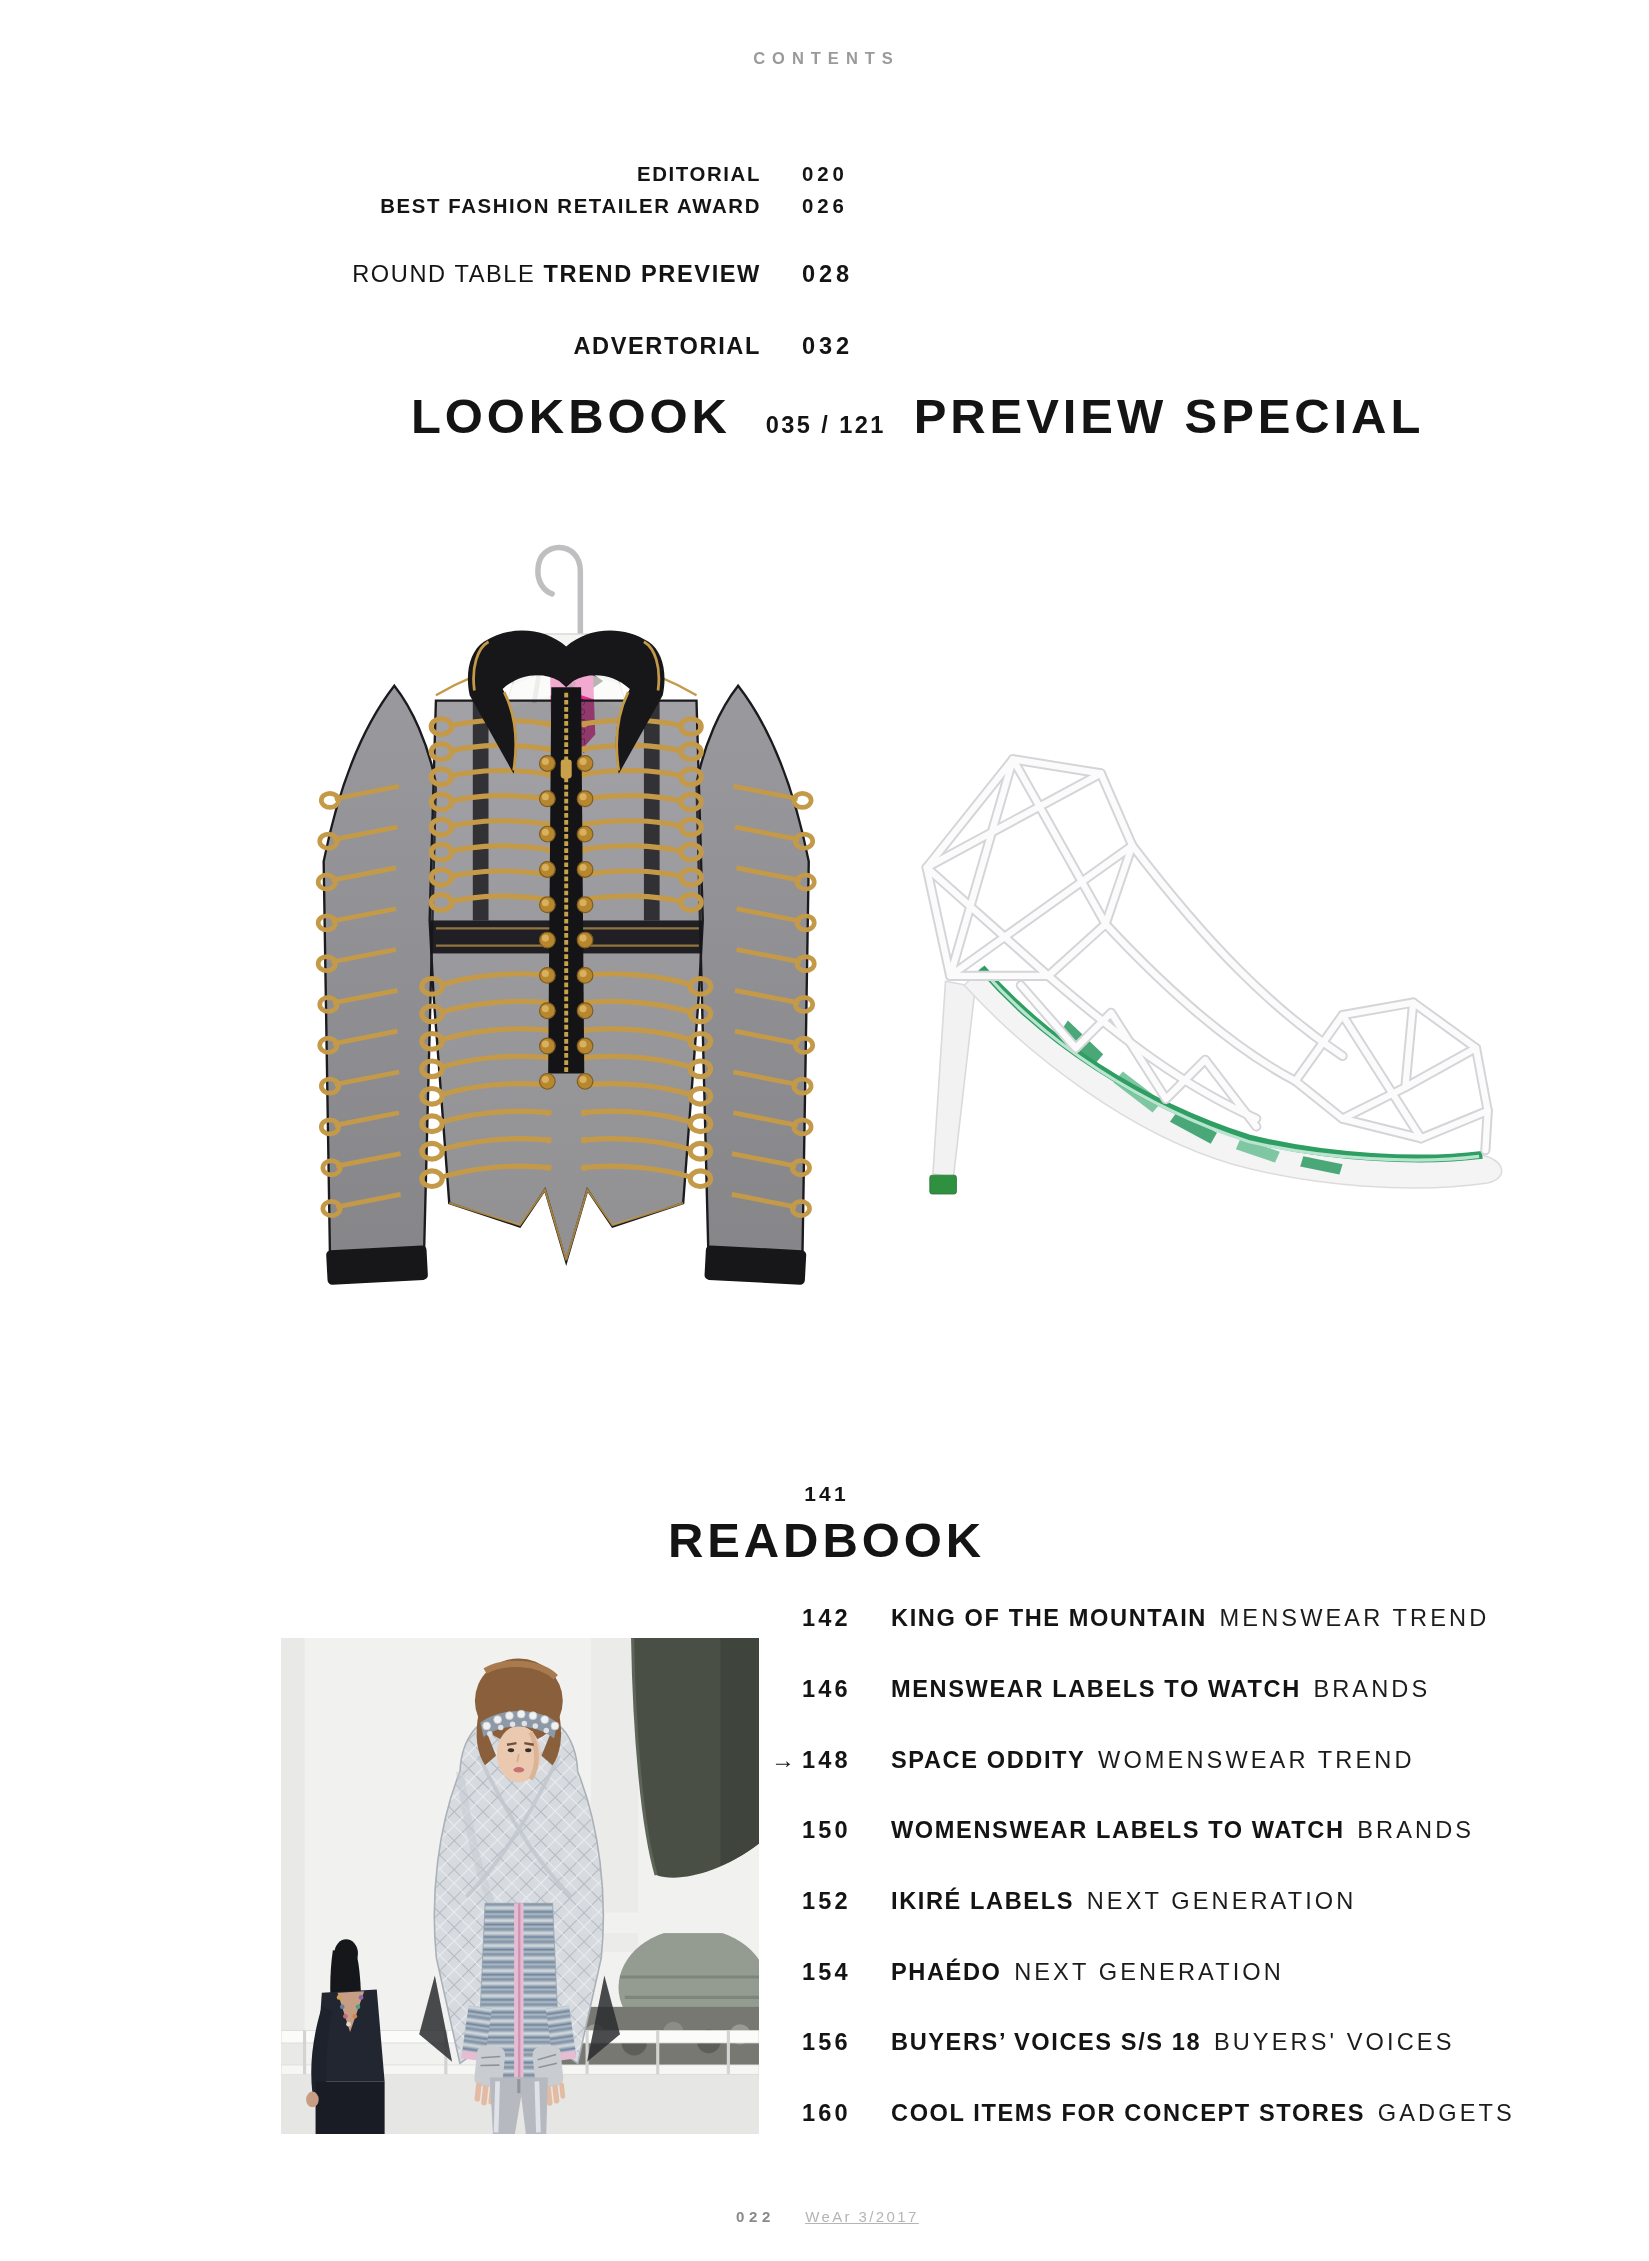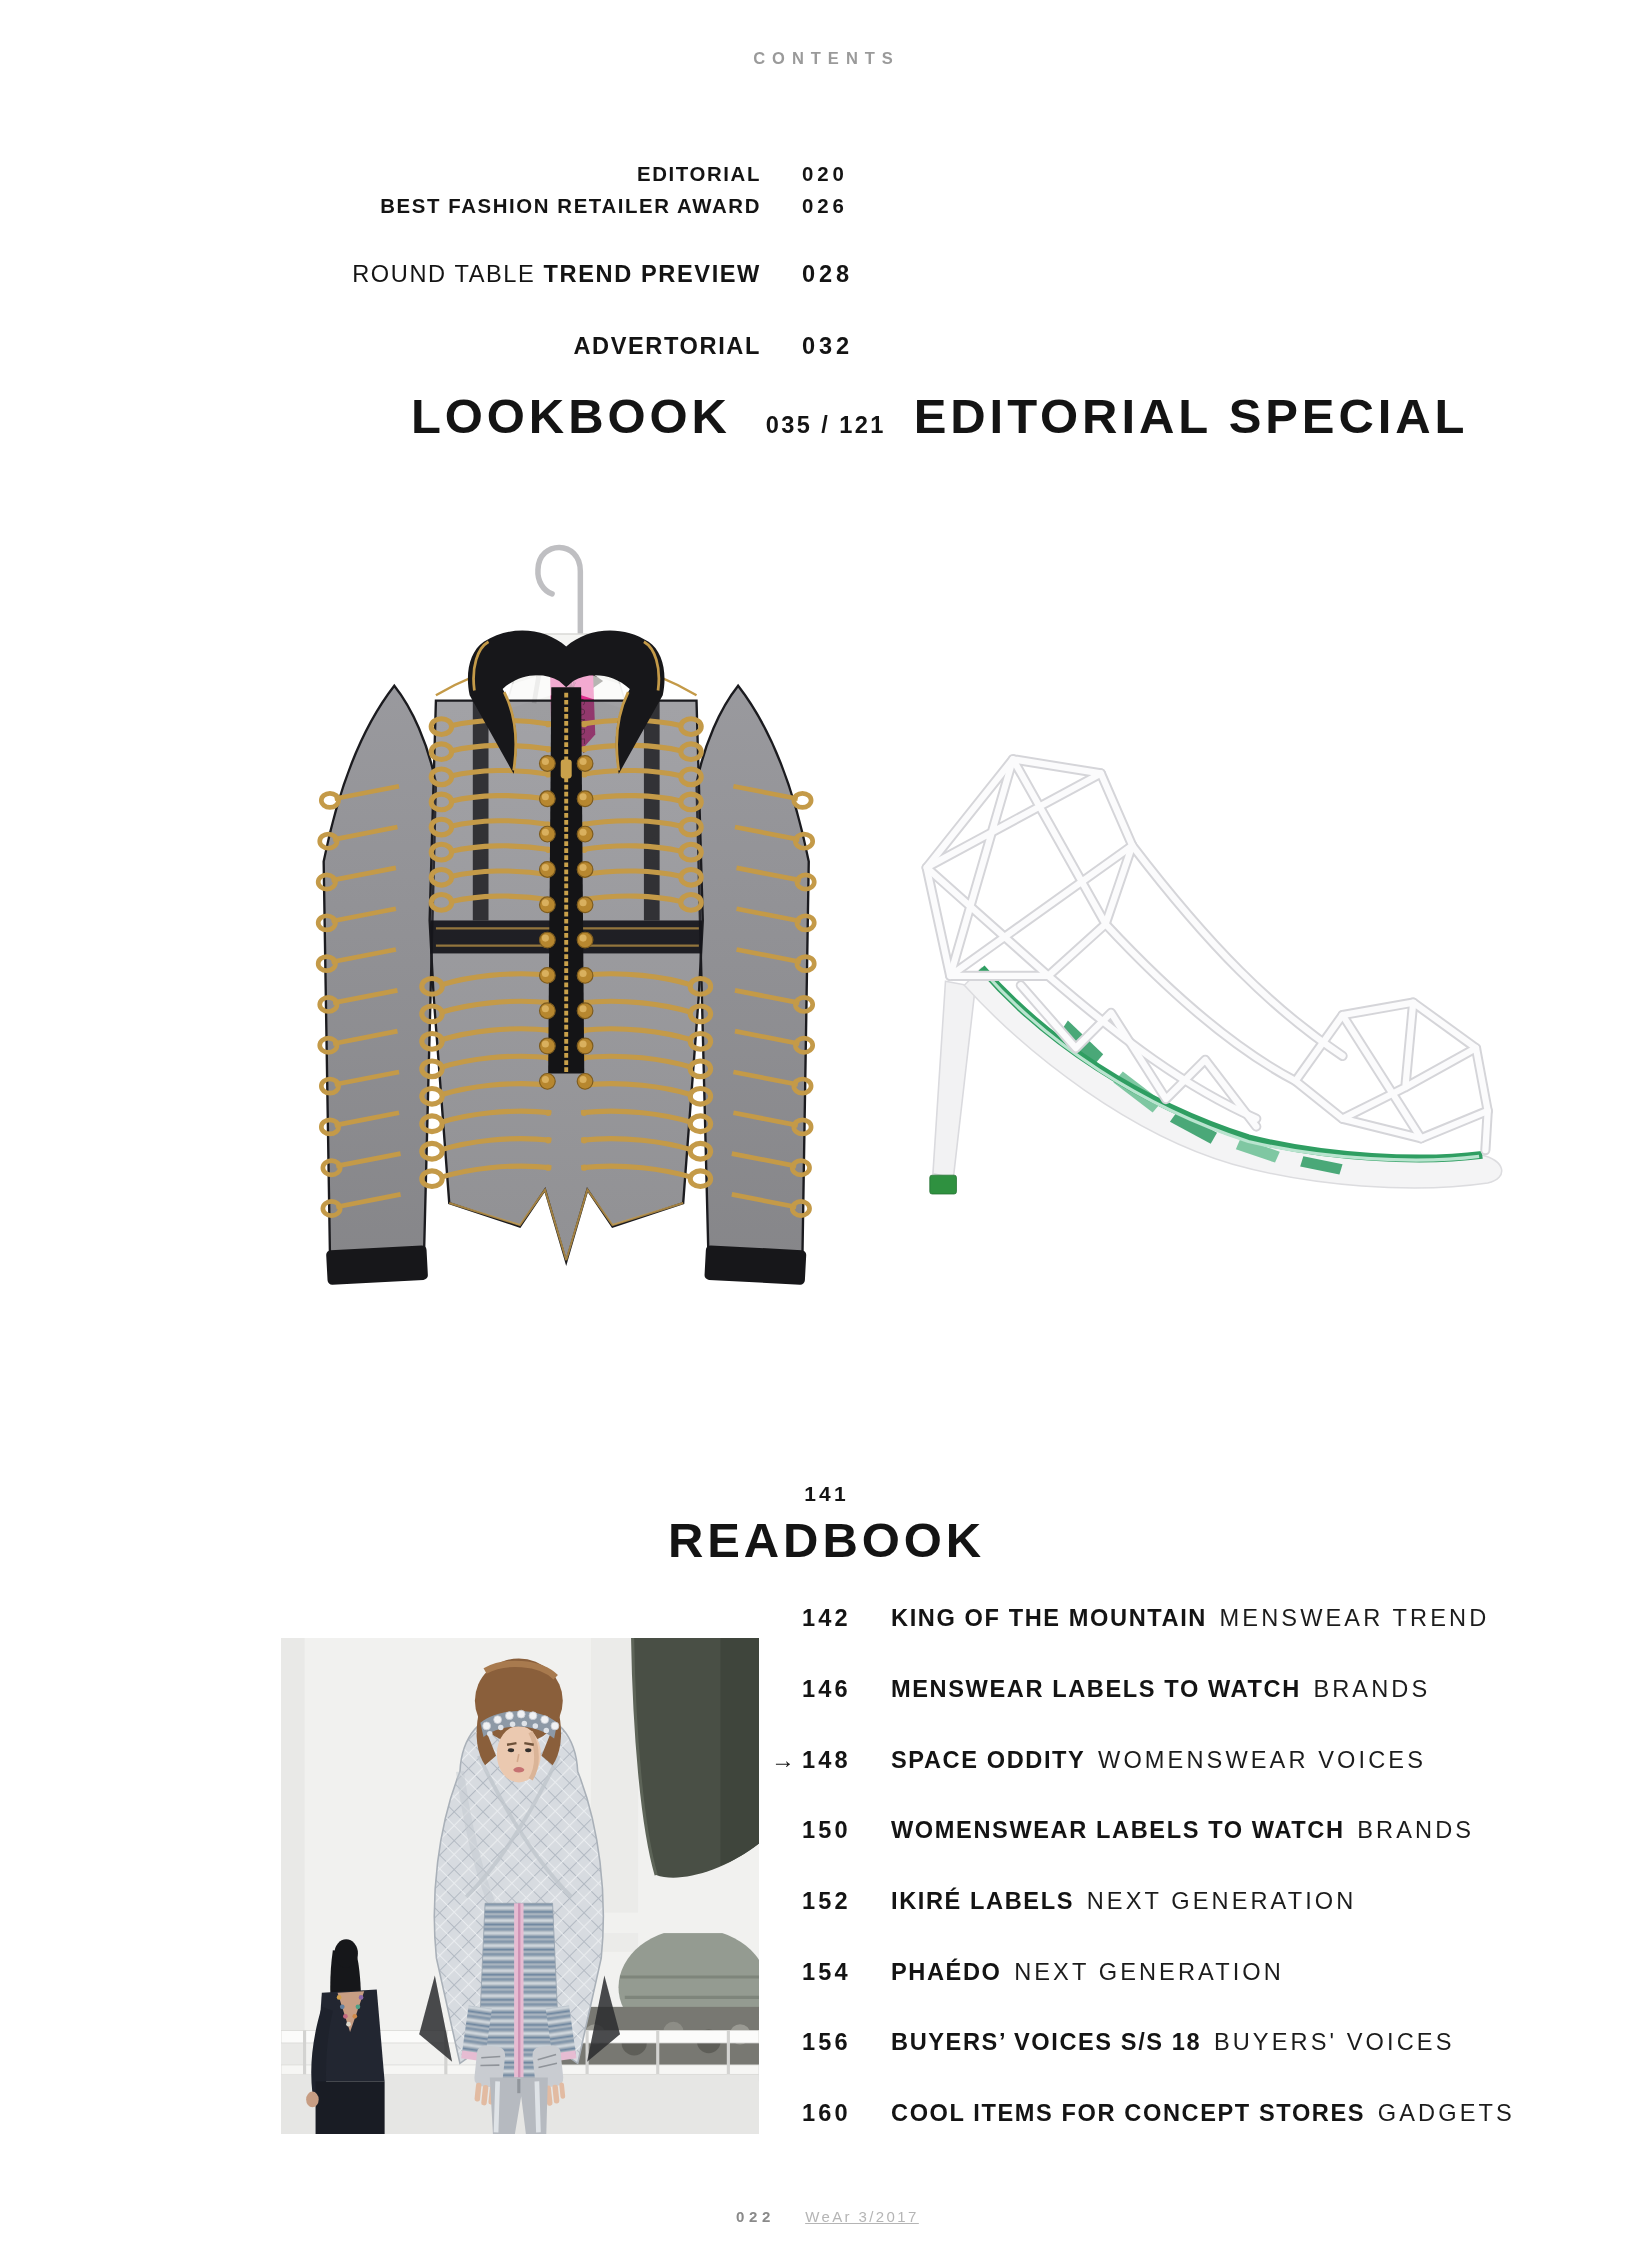--- a/index.html
+++ b/index.html
@@ -60,21 +60,21 @@
     </div>
     <div class="fl-row fs30" style="top:333px">
       <span class="fl-title"><span class="fl-pre"></span><span>ADVERTORIAL</span></span>
       <span class="fl-page">032</span>
     </div>
   </div>
 
   <div class="lookbook-line">
     <span class="hl-big">LOOKBOOK</span>
     <span class="hl-mid">035 / 121</span>
-    <span class="hl-big">EDITORIAL SPECIAL</span>
+    <span class="hl-big">PREVIEW SPECIAL</span>
   </div>
 
   <svg class="img-jacket" viewBox="0 0 730 1005" aria-hidden="true">
     <defs>
       <linearGradient id="org" x1="0" y1="0" x2="0" y2="1">
         <stop offset="0" stop-color="#46464e"></stop>
           <stop offset="1" stop-color="#232329"></stop>
       </linearGradient>
       <g id="bL" stroke="#c49a48" stroke-width="6.5" fill="none">
         <path d="M352 0 C 305 -8 258 -6 224 2"></path>
@@ -431,21 +431,21 @@
       <span class="rb-text"><span class="rb-title">KING OF THE MOUNTAIN</span><span class="rb-cat">MENSWEAR TREND</span></span>
     </div>
     <div class="rb-row" style="top:1677px">
       <span class="rb-marker"></span>
       <span class="rb-page">146</span>
       <span class="rb-text"><span class="rb-title">MENSWEAR LABELS TO WATCH</span><span class="rb-cat">BRANDS</span></span>
     </div>
     <div class="rb-row" style="top:1748px">
       <span class="rb-marker">→</span>
       <span class="rb-page">148</span>
-      <span class="rb-text"><span class="rb-title">SPACE ODDITY</span><span class="rb-cat">WOMENSWEAR VOICES</span></span>
+      <span class="rb-text"><span class="rb-title">SPACE ODDITY</span><span class="rb-cat">WOMENSWEAR TREND</span></span>
     </div>
     <div class="rb-row" style="top:1818px">
       <span class="rb-marker"></span>
       <span class="rb-page">150</span>
       <span class="rb-text"><span class="rb-title">WOMENSWEAR LABELS TO WATCH</span><span class="rb-cat">BRANDS</span></span>
     </div>
     <div class="rb-row" style="top:1889px">
       <span class="rb-marker"></span>
       <span class="rb-page">152</span>
       <span class="rb-text"><span class="rb-title">IKIRÉ LABELS</span><span class="rb-cat">NEXT GENERATION</span></span>

